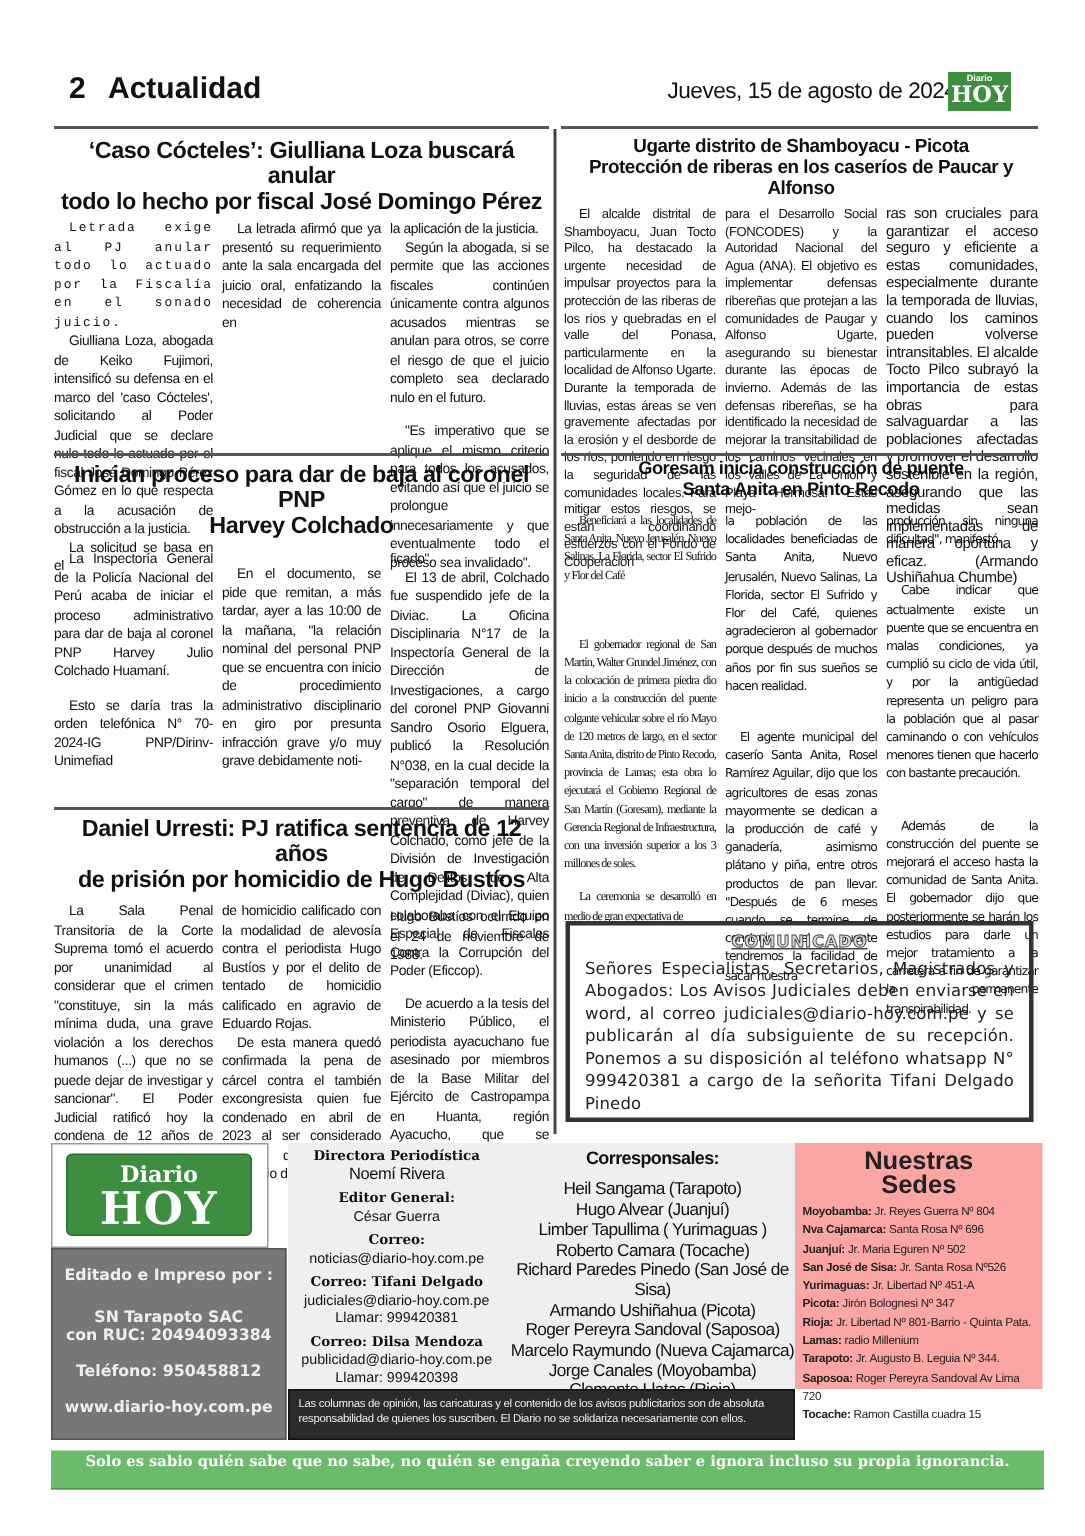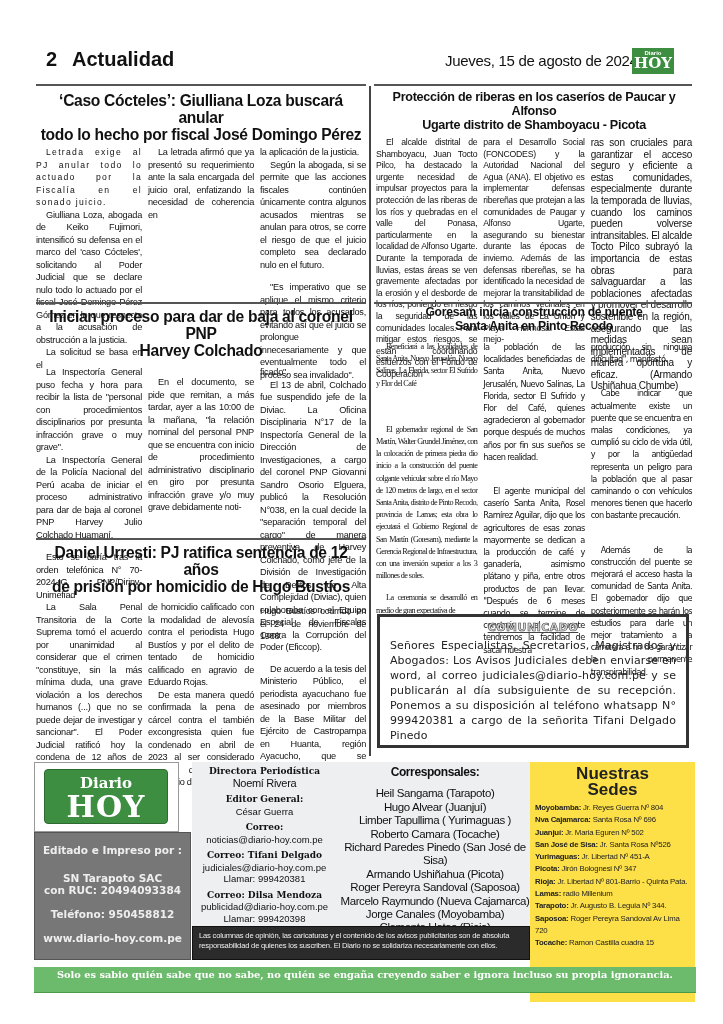--- a/index.html
+++ b/index.html
@@ -26,21 +26,21 @@
 .ft-logo .d{font-family:"DejaVu Serif",serif;font-weight:bold;font-size:15px;display:block;padding-top:4px}
 .ft-logo .h{font-family:"DejaVu Serif",serif;font-weight:bold;font-size:30px;display:block;line-height:30px;letter-spacing:1px}
 .ft-info{left:34px;top:832px;width:157px;height:128px;background:#777;border:1px solid #555;color:#eee;text-align:center;font-weight:bold;font-size:10.5px;font-family:"DejaVu Sans",sans-serif}
 .ft-mid{left:192px;top:762px;width:338px;height:164px;background:#eeeff0}
 .ft-staff{left:192px;top:766px;width:145px;text-align:center;font-size:9.5px;line-height:11.5px;font-family:"Liberation Sans",sans-serif}
 .ft-staff .lbl{font-weight:bold;font-family:"DejaVu Serif",serif;font-size:9px}
 .ft-staff .nm{font-size:11px;letter-spacing:-0.3px}
 .ft-corr{left:340px;top:766px;width:190px;text-align:center;font-size:11.5px;line-height:13.4px;letter-spacing:-0.4px}
 .ft-corr .hd{font-weight:bold;font-size:12px;margin-bottom:8px}
 .ft-disc{left:192px;top:926px;width:338px;height:34px;background:#2b2b2b;color:#eee;font-size:7.6px;line-height:10px;padding:4px 6px;letter-spacing:-0.2px;border:1px solid #111}
-.ft-sedes{left:530px;top:762px;width:165px;height:240px;background:#fde047;padding:4px 5px}
+.ft-sedes{left:530px;top:762px;width:165px;height:164px;background:#fca5a5;padding:4px 5px}
 .ft-sedes .hd{text-align:center;font-weight:bold;font-size:17px;line-height:16px;color:#222;margin-bottom:4px}
 .ft-sedes .row{font-size:7.8px;line-height:12.3px;letter-spacing:-0.2px;color:#222}
 .ft-sedes .row b{font-weight:bold}
 .quote{left:34px;top:967px;width:662px;height:26px;background:#6cba6c;color:#fff;text-align:center;font-family:"DejaVu Serif",serif;font-weight:bold;font-size:9.8px;line-height:11px;padding-top:2px;border-bottom:1px solid #4a9a4a}
 </style>
 </head>
 <body>
 
 <div class="abs hdr-num">2</div>
 <div class="abs hdr-sec">Actualidad</div>
@@ -54,39 +54,39 @@
 
 <div class="abs vline" style="left:369px;top:86px;height:670px"></div>
 
 <div class="abs" style="left:36px;top:92px;width:330px">
   <div class="title" style="font-size:15.6px;line-height:17px">
     <div>‘Caso Cócteles’: Giulliana Loza buscará anular</div>
     <div>todo lo hecho por fiscal José Domingo Pérez</div>
   </div>
   <div class="cols" style="margin-top:3px">
     <div class="col">
-      <p style="letter-spacing:1.3px;font-family:Liberation Sans, sans-serif;font-size:8.6px">Letrada exige al PJ anular todo lo actuado por la Fiscalía en el sonado juicio.</p>
+      <p style="letter-spacing:1.3px;font-family:Liberation Mono, monospace;font-size:8.6px">Letrada exige al PJ anular todo lo actuado por la Fiscalía en el sonado juicio.</p>
       <p>Giulliana Loza, abogada de Keiko Fujimori, intensificó su defensa en el marco del 'caso Cócteles', solicitando al Poder Judicial que se declare nulo todo lo actuado por el fiscal José Domingo Pérez Gómez en lo que respecta a la acusación de obstrucción a la justicia.</p>
       <p>La solicitud se basa en el</p>
     </div>
     <div class="col">
       <p>La letrada afirmó que ya presentó su requerimiento ante la sala encargada del juicio oral, enfatizando la necesidad de coherencia en</p>
     </div>
     <div class="col">
       <p style="text-indent:0">la aplicación de la justicia.</p>
       <p>Según la abogada, si se permite que las acciones fiscales continúen únicamente contra algunos acusados mientras se anulan para otros, se corre el riesgo de que el juicio completo sea declarado nulo en el futuro.</p>
       <p class="gap">"Es imperativo que se aplique el mismo criterio para todos los acusados, evitando así que el juicio se prolongue innecesariamente y que eventualmente todo el proceso sea invalidado".</p>
     </div>
   </div>
 </div>
 
 <div class="abs" style="left:376px;top:90px;width:316px">
   <div class="title" style="font-size:12.6px;line-height:14px">
+    <div>Ugarte distrito de Shamboyacu - Picota</div>
     <div>Protección de riberas en los caseríos de Paucar y Alfonso</div>
-    <div>Ugarte distrito de Shamboyacu - Picota</div>
   </div>
   <div class="cols" style="margin-top:5px">
     <div class="col" style="font-size:8.7px;line-height:11.6px">
       <p>El alcalde distrital de Shamboyacu, Juan Tocto Pilco, ha destacado la urgente necesidad de impulsar proyectos para la protección de las riberas de los ríos y quebradas en el valle del Ponasa, particularmente en la localidad de Alfonso Ugarte. Durante la temporada de lluvias, estas áreas se ven gravemente afectadas por la erosión y el desborde de los ríos, poniendo en riesgo la seguridad de las comunidades locales. Para mitigar estos riesgos, se están coordinando esfuerzos con el Fondo de Cooperación</p>
     </div>
     <div class="col" style="font-size:8.7px;line-height:11.6px">
       <p style="text-indent:0">para el Desarrollo Social (FONCODES) y la Autoridad Nacional del Agua (ANA). El objetivo es implementar defensas ribereñas que protejan a las comunidades de Paugar y Alfonso Ugarte, asegurando su bienestar durante las épocas de invierno. Además de las defensas ribereñas, se ha identificado la necesidad de mejorar la transitabilidad de los caminos vecinales en los valles de La Unión y Playa Hermosa. Estas mejo-</p>
     </div>
     <div class="col" style="font-size:10px;line-height:11.6px">
       <p style="text-indent:0">ras son cruciales para garantizar el acceso seguro y eficiente a estas comunidades, especialmente durante la temporada de lluvias, cuando los caminos pueden volverse intransitables. El alcalde Tocto Pilco subrayó la importancia de estas obras para salvaguardar a las poblaciones afectadas y promover el desarrollo sostenible en la región, asegurando que las medidas sean implementadas de manera oportuna y eficaz. (Armando Ushiñahua Chumbe)</p>
@@ -97,21 +97,20 @@
 <div class="abs rule" style="left:36px;top:302px;width:330px"></div>
 <div class="abs rule" style="left:374px;top:302px;width:318px"></div>
 
 <div class="abs" style="left:36px;top:308px;width:330px">
   <div class="title" style="font-size:15.6px;line-height:17px">
     <div>Inician proceso para dar de baja al coronel PNP</div>
     <div>Harvey Colchado</div>
   </div>
   <div class="cols" style="margin-top:7px">
     <div class="col">
-      <p>La Inspectoría General puso fecha y hora para recibir la lista de "personal con procedimientos disciplinarios por presunta infracción grave o muy grave".</p>
       <p>La Inspectoría General de la Policía Nacional del Perú acaba de iniciar el proceso administrativo para dar de baja al coronel PNP Harvey Julio Colchado Huamaní.</p>
       <p class="gap">Esto se daría tras la orden telefónica N° 70-2024-IG PNP/Dirinv-Unimefiad</p>
     </div>
     <div class="col">
       <p class="gap">En el documento, se pide que remitan, a más tardar, ayer a las 10:00 de la mañana, "la relación nominal del personal PNP que se encuentra con inicio de procedimiento administrativo disciplinario en giro por presunta infracción grave y/o muy grave debidamente noti-</p>
     </div>
     <div class="col">
       <p style="text-indent:0">ficado".</p>
       <p>El 13 de abril, Colchado fue suspendido jefe de la Diviac. La Oficina Disciplinaria N°17 de la Inspectoría General de la Dirección de Investigaciones, a cargo del coronel PNP Giovanni Sandro Osorio Elguera, publicó la Resolución N°038, en la cual decide la "separación temporal del cargo" de manera preventiva de Harvey Colchado, como jefe de la División de Investigación de Delitos de Alta Complejidad (Diviac), quien colaboraba con el Equipo Especial de Fiscales Contra la Corrupción del Poder (Eficcop).</p>
     </div>

